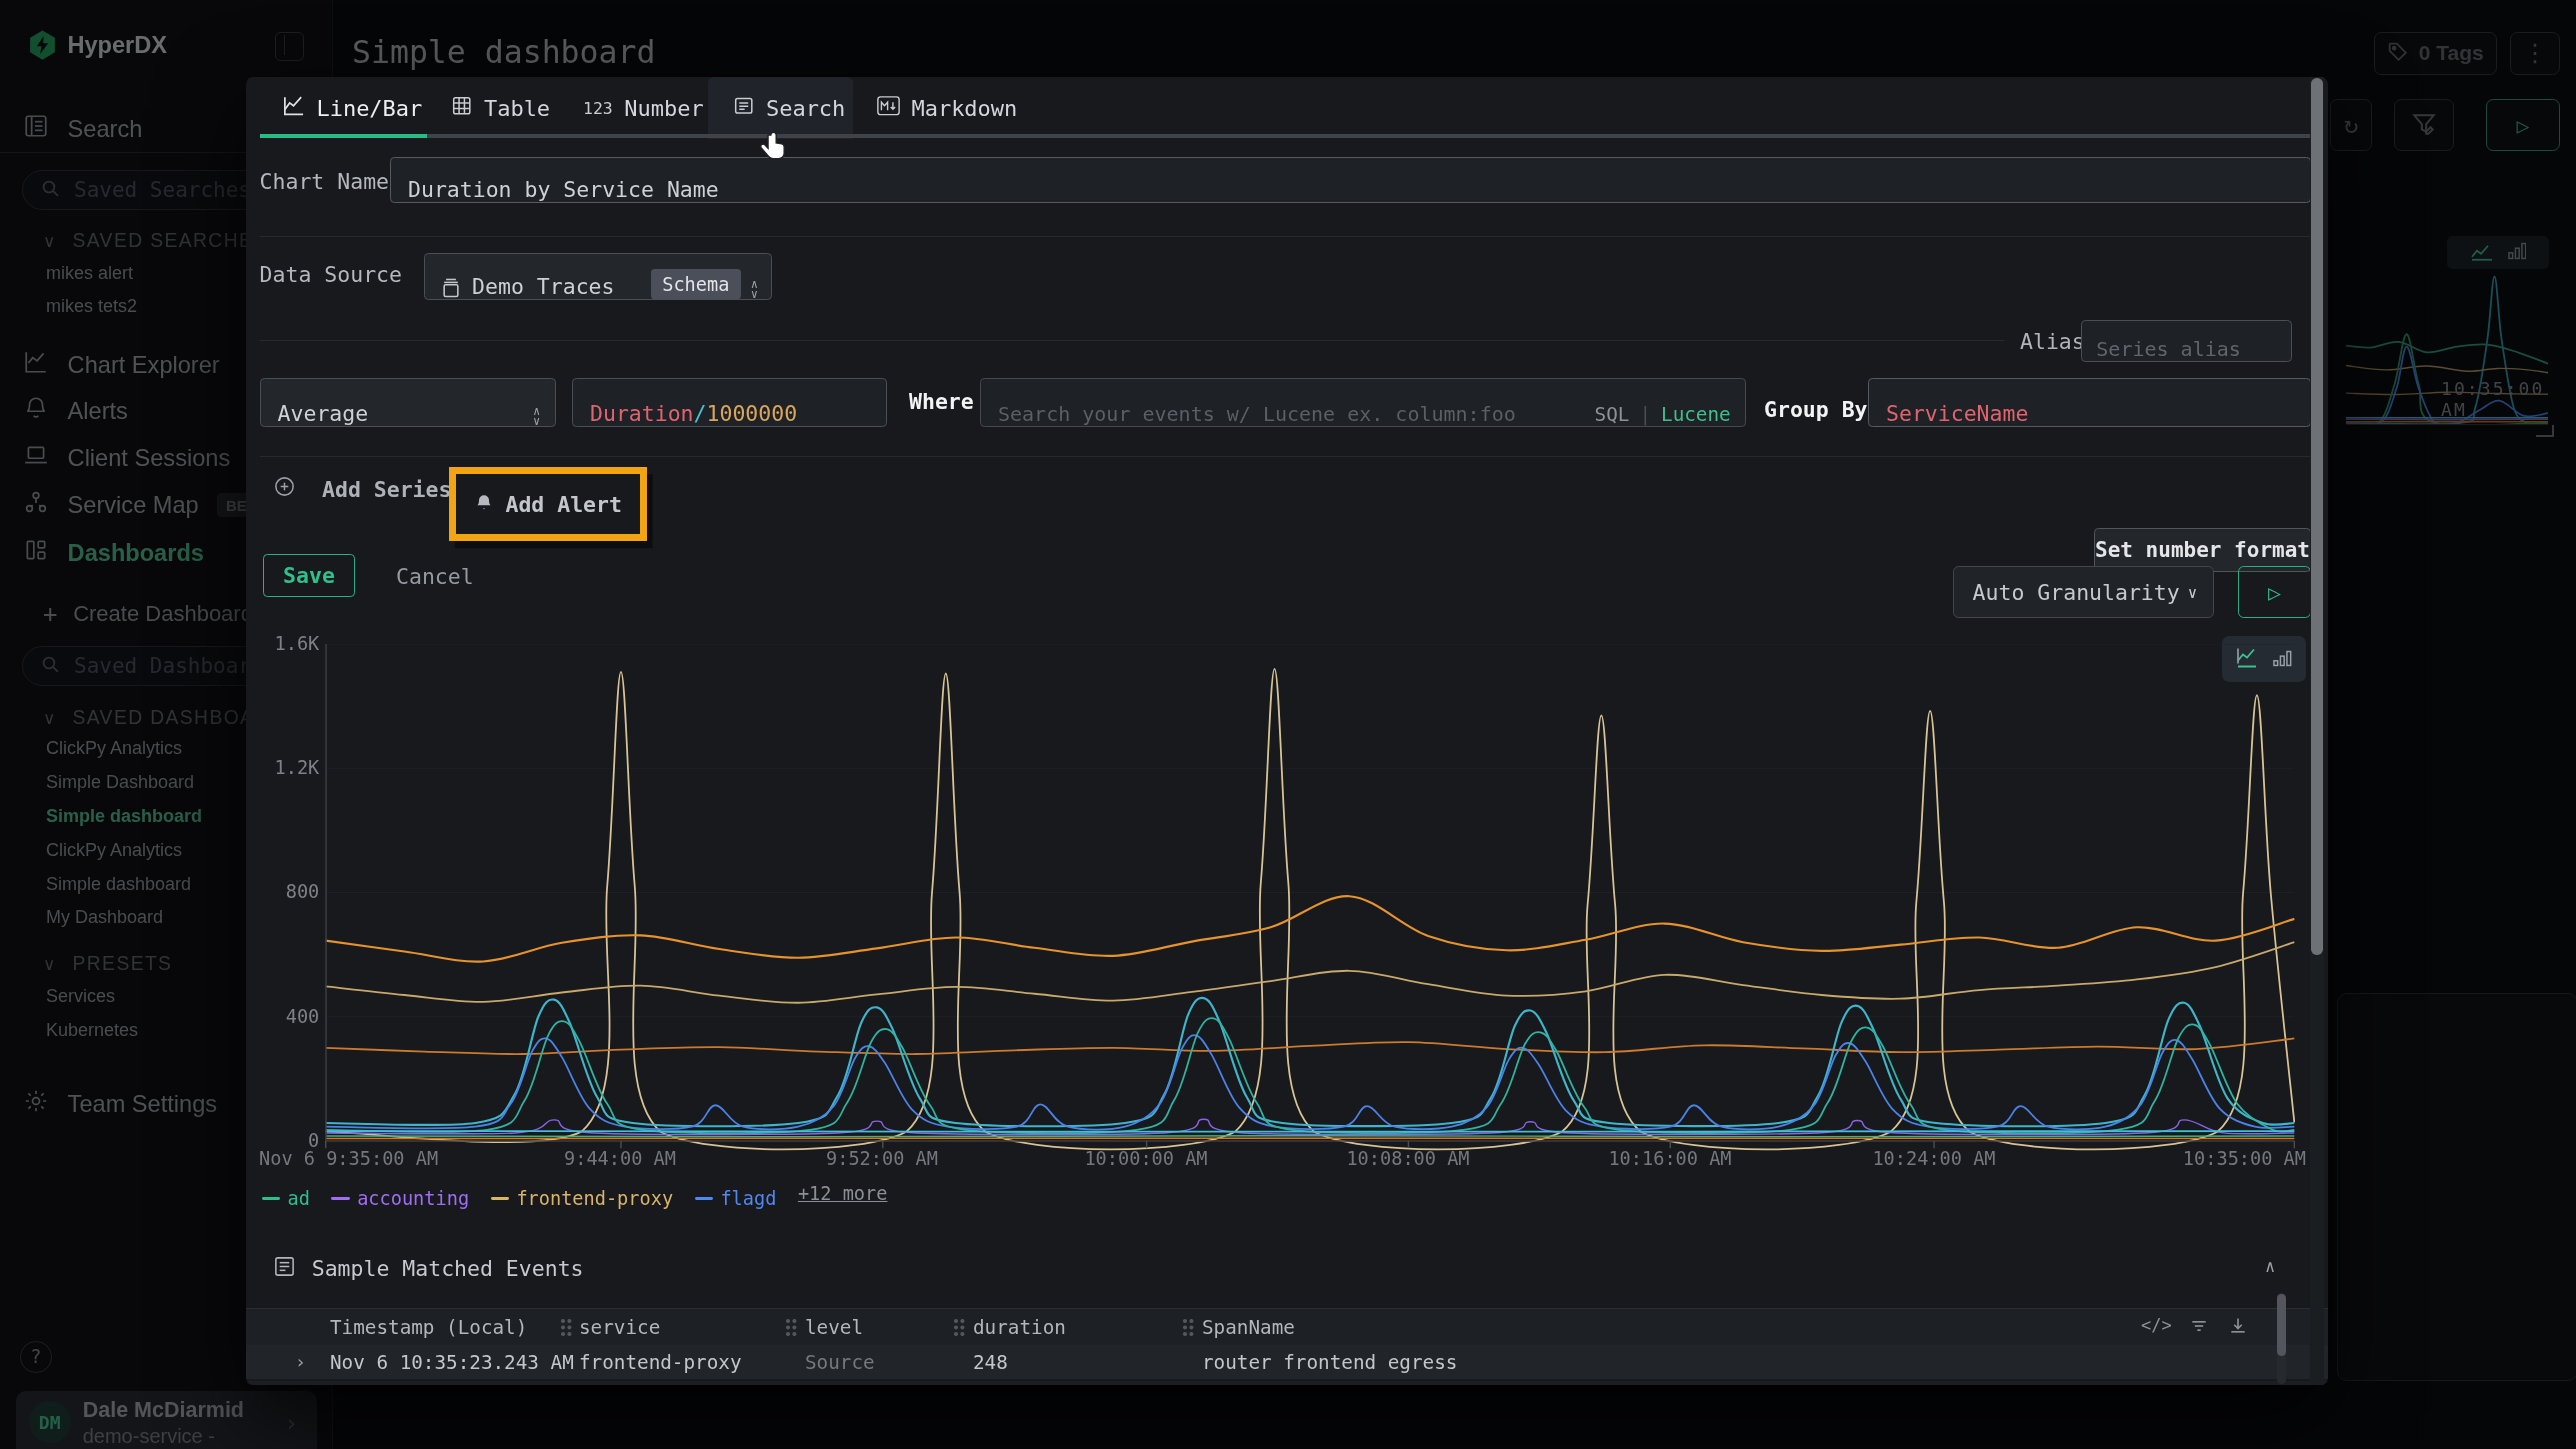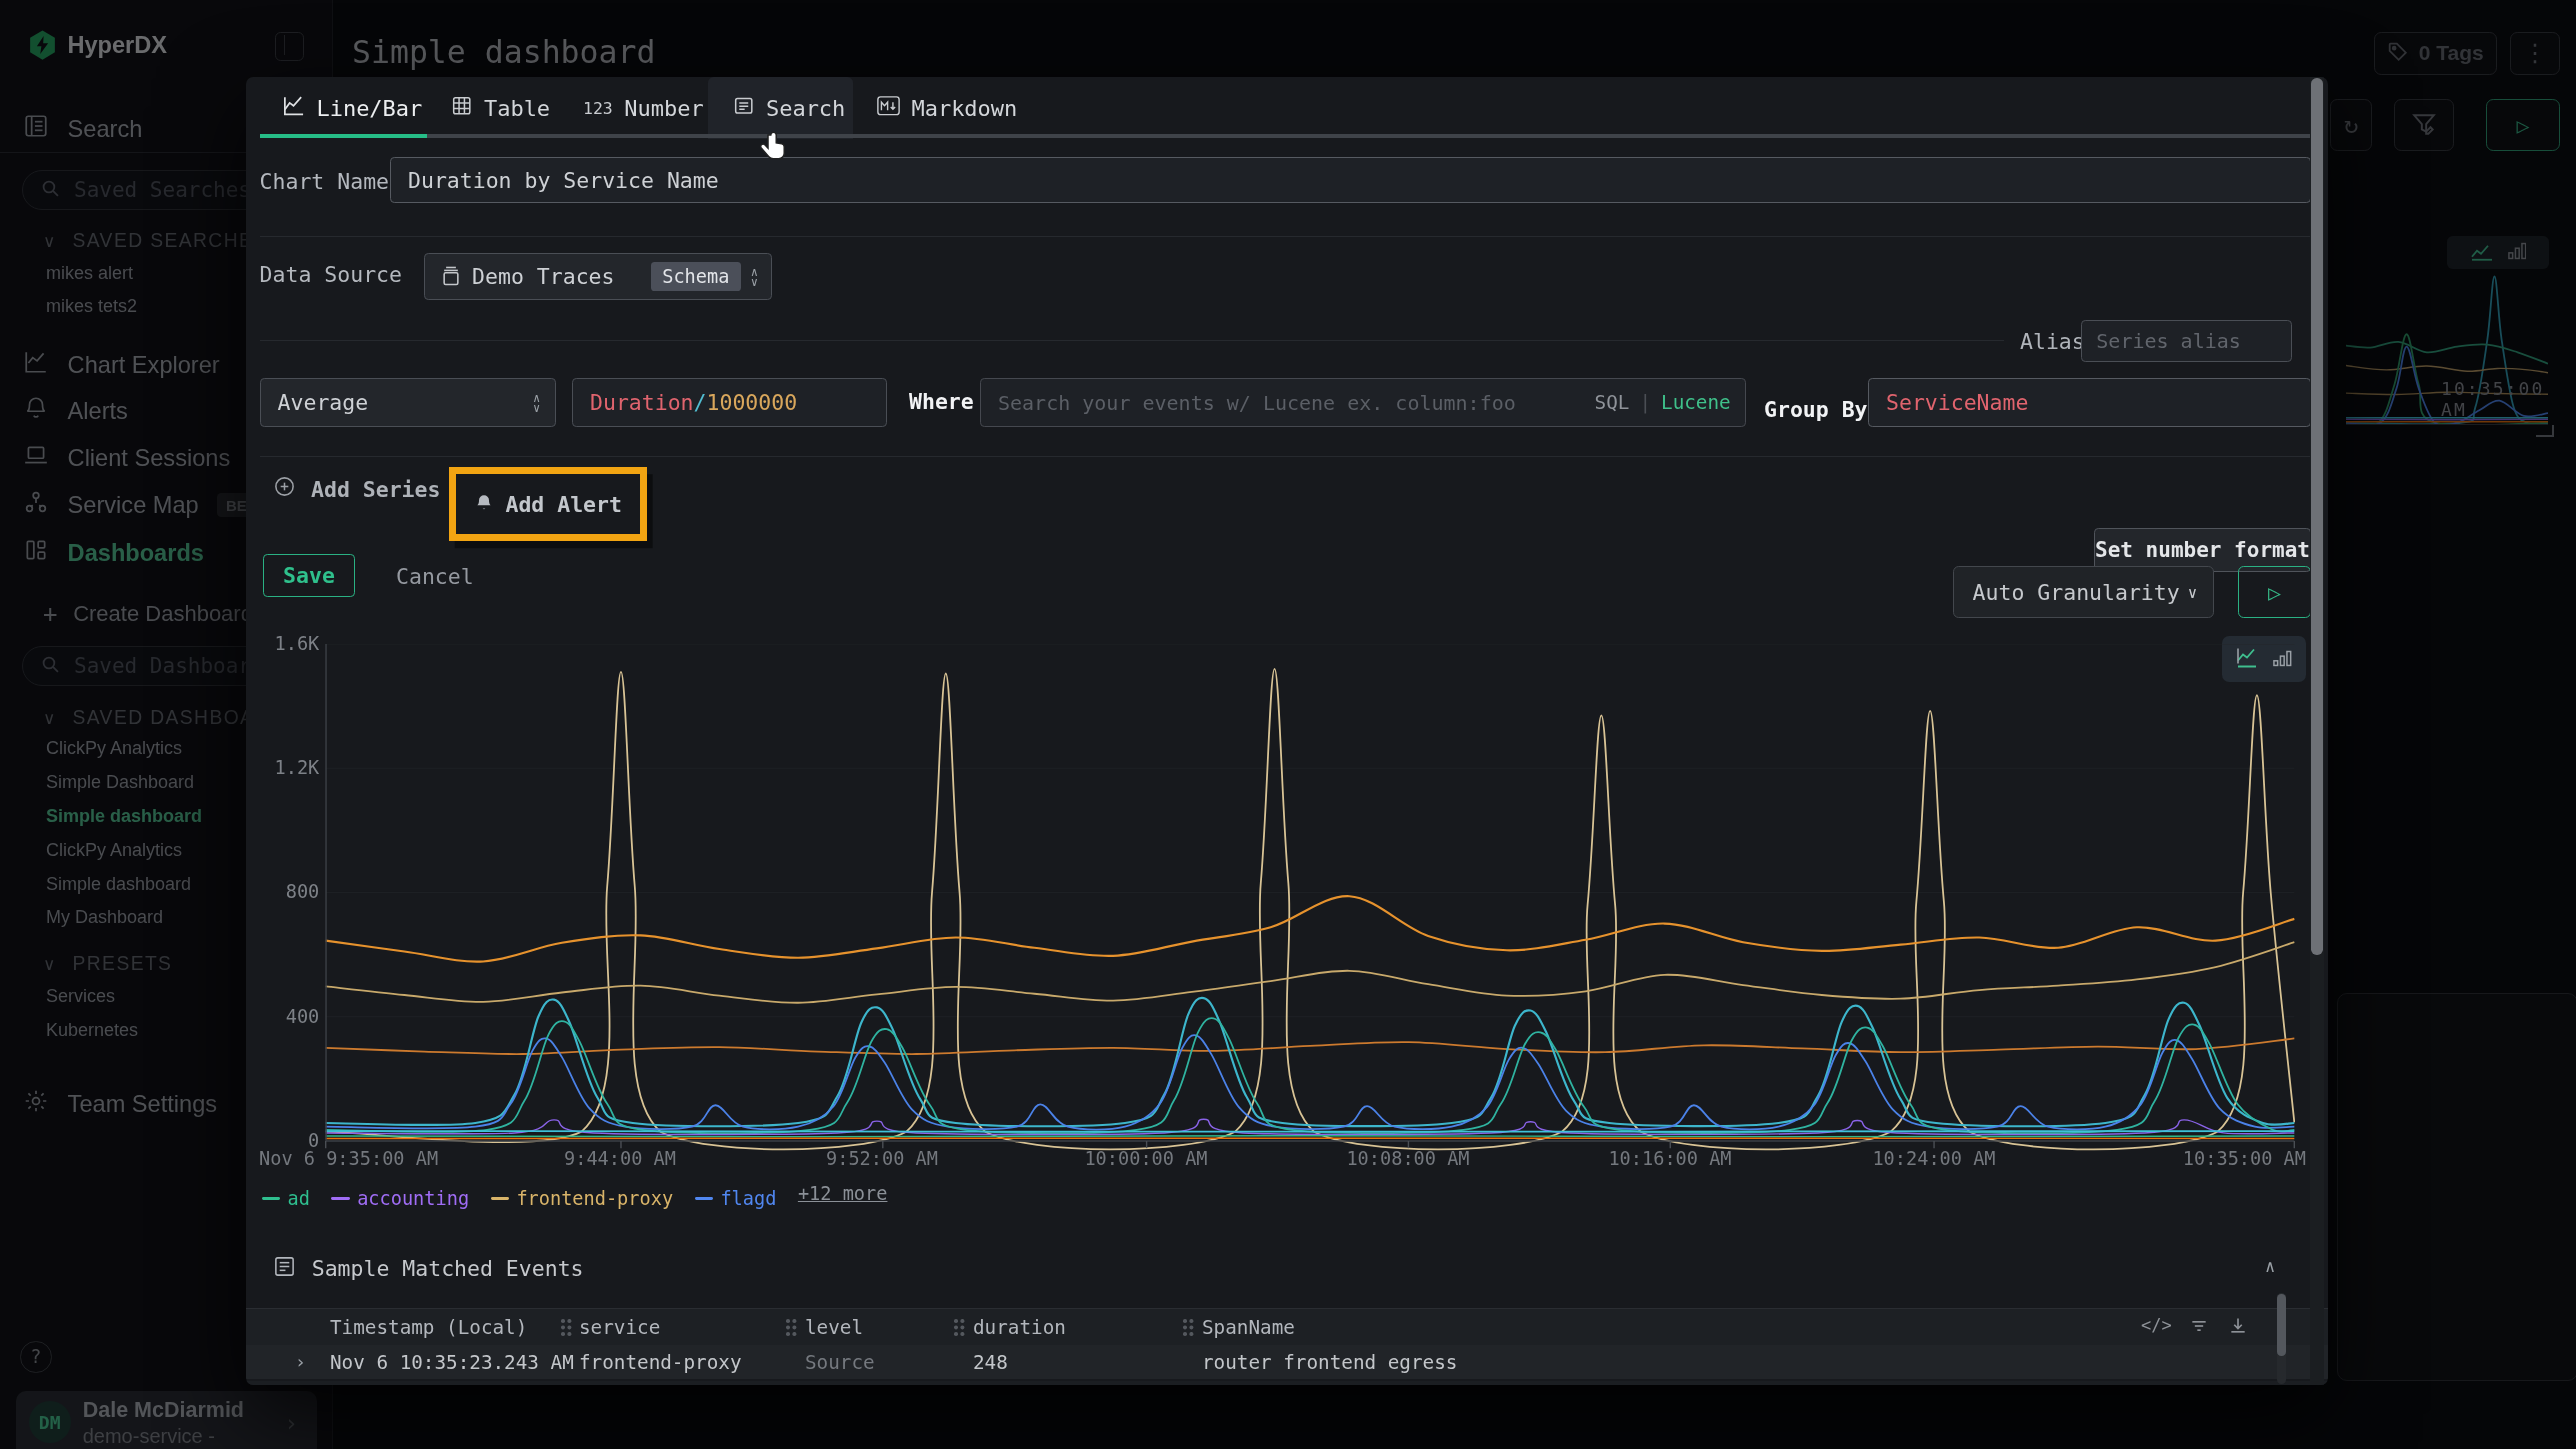--- a/index.html
+++ b/index.html
@@ -19,21 +19,21 @@
   .pill .ph{color:#4e525a;font-size:21px;}
   .badge{background:#26292d;color:#83878d;font-size:15px;font-weight:bold;border-radius:4.3px;padding:3.6px 8.6px;}
   .topbtn{border:1.4px solid #34373c;border-radius:7.2px;background:#0c0d10;display:flex;align-items:center;
           justify-content:center;gap:10px;box-sizing:border-box;}
   .dim{left:0;top:0;width:2576px;height:1450px;background:rgba(3,4,6,0.52);z-index:5;}
   
   .modal{left:246px;top:77px;width:2082px;height:1308px;background:#17191d;border-radius:7.2px;
          box-shadow:0 29px 86px rgba(0,0,0,0.75);z-index:10;overflow:hidden;}
   .tab{display:flex;align-items:center;gap:11.4px;color:#d3d6da;font-size:22px;height:62px;}
   .inbox{background:#1e2126;border:1.4px solid #4a4e55;border-radius:4.3px;box-sizing:border-box;
-         display:flex;align-items:center;color:#ced1d5;font-size:21.5px;}
+         display:flex;align-items:flex-end;color:#ced1d5;font-size:21.5px;}
   .lbl{color:#b4b8be;font-size:21.5px;}
   .divline{height:0.7px;background:#26292e;}
   .ghostbtn{background:#23262b;border:1.4px solid #50545b;border-radius:4.3px;color:#e4e6e9;
             font-size:21px;font-weight:bold;display:flex;align-items:center;justify-content:center;box-sizing:border-box;margin-top:42px;}
   .dots{width:3.6px;height:3.6px;border-radius:50%;background:#54585e;display:inline-block;
         box-shadow:6.4px 0 #54585e,0 6.4px #54585e,6.4px 6.4px #54585e,0 13px #54585e,6.4px 13px #54585e;}
   .cell{position:absolute;font-size:19.3px;color:#c3c6ca;white-space:nowrap;}
   .hcell{position:absolute;font-size:19.3px;color:#b3b7bd;white-space:nowrap;}
   .legend-item{display:inline-flex;align-items:center;margin-right:21.5px;font-size:18.6px;}
   .legend-dash{width:18.6px;height:2.9px;border-radius:1.4px;margin-right:7.2px;display:inline-block;}
@@ -326,21 +326,21 @@
         <span style="color:#3fc08a;">Lucene</span>
       </span>
     </div>
     <div class="abs" style="left:1518px;top:312px;font-size:21.5px;font-weight:bold;color:#f2f3f5;white-space:nowrap;margin-top:8px;">Group By</div>
     <div class="abs inbox" style="left:1622px;top:301px;width:443px;height:49px;border-color:#565a61;padding-left:17px;">
       <span style="color:#e0646e;">ServiceName</span>
     </div>
 
     <div class="abs divline" style="left:13.6px;top:379px;width:2051px;"></div>
 
-    <div class="abs" style="left:27px;top:398px;display:flex;align-items:center;gap:15px;color:#aeb2b8;font-size:21.5px;font-weight:bold;">
+    <div class="abs" style="left:27px;top:398px;display:flex;align-items:center;gap:26px;color:#aeb2b8;font-size:21.5px;font-weight:bold;">
       <span><svg width="23" height="23" viewBox="0 0 24 24" fill="none" stroke="#9ca0a6" stroke-width="1.6">
             <circle cx="12" cy="12" r="9"></circle>
             <line x1="12" y1="8" x2="12" y2="16"></line>
             <line x1="8" y1="12" x2="16" y2="12"></line>
           </svg></span>
       <span>Add Series</span>
     </div>
     <div class="abs" style="left:203px;top:390px;width:198px;height:74px;border:7.9px solid #f2a412;box-sizing:border-box;box-shadow:5.7px 7.2px 0 rgba(0,0,0,0.45);display:flex;align-items:center;justify-content:center;gap:11.4px;background:#17191d;">
       <span><svg width="20" height="21.5" viewBox="0 0 24 24" fill="#b6bac0">
             <path d="M6 9a6 6 0 0 1 12 0c0 5 2 6 2 6H4s2-1 2-6z"></path>

